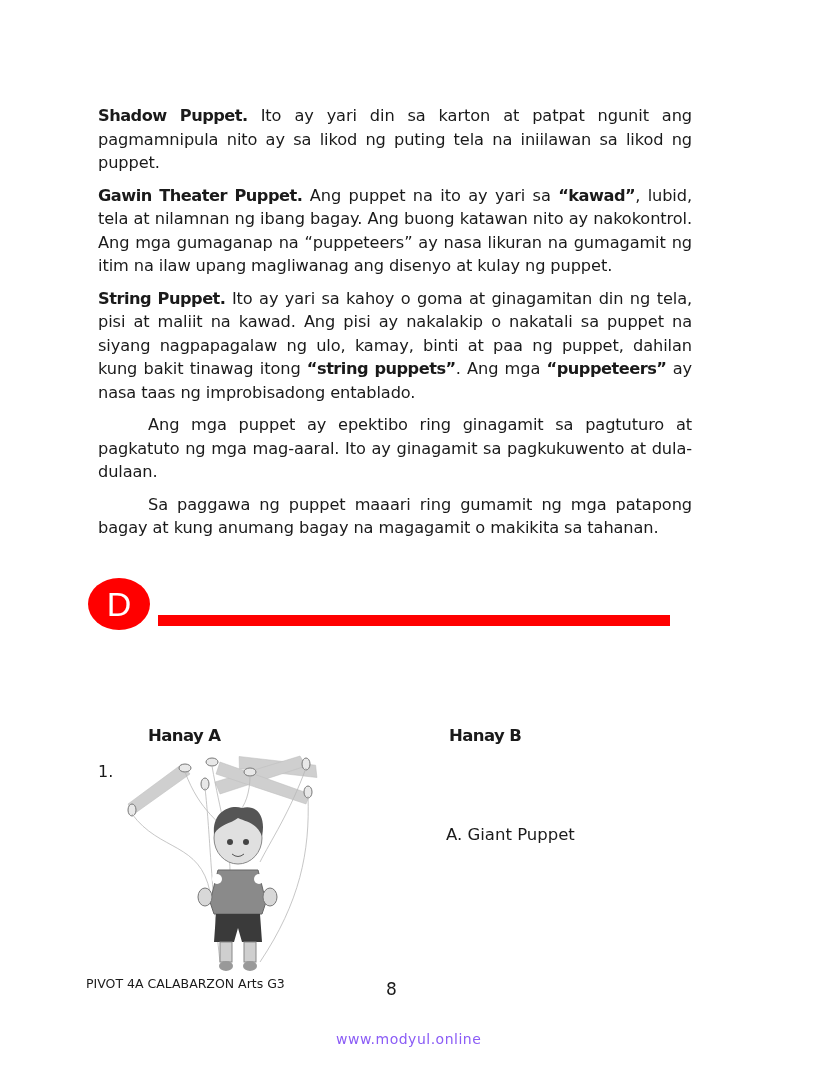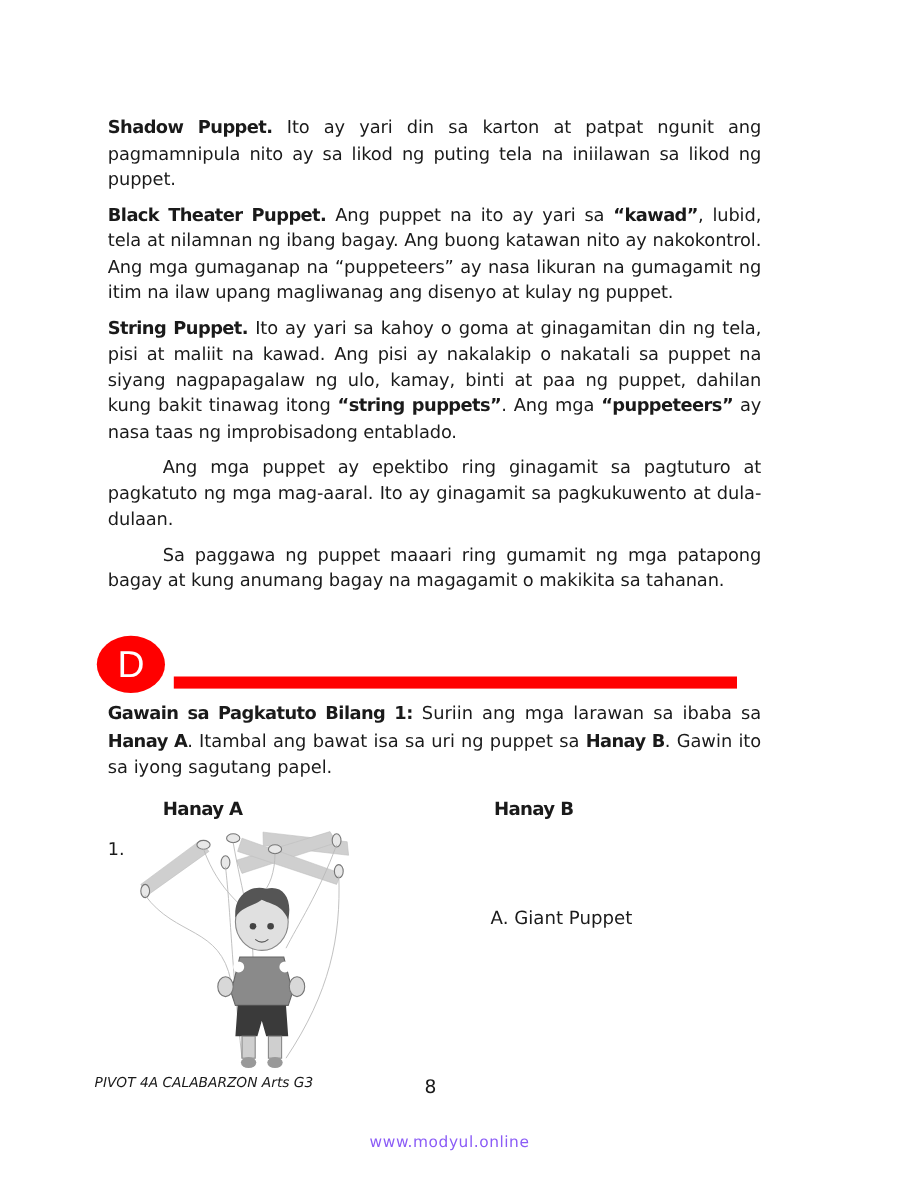--- a/index.html
+++ b/index.html
@@ -15,49 +15,46 @@
   .circle { position: absolute; left: 0; top: 0; width: 62px; height: 52px; border-radius: 50%;
             background: #ff0000; color: #fff; font-size: 34px; line-height: 52px; text-align: center;
             font-family: "Liberation Sans", sans-serif; }
   .bar { position: absolute; left: 70px; top: 37px; width: 512px; height: 11px; background: #ff0000; }
   .activity { position: absolute; left: 98px; top: 637px; width: 594px; }
   .activity p { margin: 0; font-size: 16.2px; line-height: 24.5px; text-align: justify; }
   .col-head { position: absolute; top: 726px; font-size: 16.5px; font-weight: bold; letter-spacing: -0.6px; }
   .item-num { position: absolute; left: 98px; top: 762px; font-size: 16px; }
   .puppet { position: absolute; left: 120px; top: 752px; width: 220px; height: 222px; }
   .answer { position: absolute; left: 446px; top: 825px; font-size: 16.5px; }
-  .footer-left { position: absolute; left: 86px; top: 976px; font-size: 12.5px; font-style: italic; }
+  .footer-left { position: absolute; left: 86px; top: 976px; font-size: 12.5px; }
   .page-num { position: absolute; left: 386px; top: 979px; font-size: 17px; }
   .watermark { position: absolute; left: 336px; top: 1031px; font-size: 14px; color: #8b5cf6; letter-spacing: 0.5px; }
 </style>
 </head>
 <body>
 
 <div class="page">
 
   <div class="content">
     <p class="para"><span class="b">Shadow Puppet.</span><span> Ito ay yari din sa karton at patpat ngunit ang pagmamnipula nito ay sa likod ng puting tela na iniilawan sa likod ng puppet.</span></p>
 
-    <p class="para"><span class="b">Black Theater Puppet.</span><span> Ang puppet na ito ay yari sa </span><span class="b">“kawad”</span><span>, lubid, tela at nilamnan ng ibang bagay. Ang buong katawan nito ay nakokontrol. Ang mga gumaganap na “puppeteers” ay nasa likuran na gumagamit ng itim na ilaw upang magliwanag ang disenyo at kulay ng puppet.</span></p>
+    <p class="para"><span class="b">Gawin Theater Puppet.</span><span> Ang puppet na ito ay yari sa </span><span class="b">“kawad”</span><span>, lubid, tela at nilamnan ng ibang bagay. Ang buong katawan nito ay nakokontrol. Ang mga gumaganap na “puppeteers” ay nasa likuran na gumagamit ng itim na ilaw upang magliwanag ang disenyo at kulay ng puppet.</span></p>
 
     <p class="para"><span class="b">String Puppet.</span><span> Ito ay yari sa kahoy o goma at ginagamitan din ng tela, pisi at maliit na kawad. Ang pisi ay nakalakip o nakatali sa puppet na siyang nagpapagalaw ng ulo, kamay, binti at paa ng puppet, dahilan kung bakit tinawag itong </span><span class="b">“string puppets”</span><span>. Ang mga </span><span class="b">“puppeteers”</span><span> ay nasa taas ng improbisadong  entablado.</span></p>
 
     <p class="para indent">Ang mga puppet ay epektibo ring ginagamit sa pagtuturo at pagkatuto ng mga mag-aaral. Ito ay ginagamit sa pagkukuwento at dula-dulaan.</p>
 
     <p class="para indent">Sa paggawa ng puppet maaari ring gumamit ng mga patapong bagay at kung anumang bagay na magagamit o makikita sa tahanan.</p>
   </div>
 
   <div class="section-head">
     <div class="circle">D</div>
     <div class="bar"></div>
   </div>
 
-  <div class="activity">
-    <p><span class="b">Gawain sa Pagkatuto Bilang 1:</span><span> Suriin ang mga larawan sa ibaba sa </span><span class="b">Hanay A</span><span>. Itambal ang bawat isa sa uri ng puppet sa </span><span class="b">Hanay B</span><span>. Gawin ito sa iyong sagutang papel.</span></p>
-  </div>
 
   <div class="col-head" style="left:148px;">Hanay A</div>
   <div class="col-head" style="left:449px;">Hanay B</div>
 
   <div class="item-num">1.</div>
 
   <svg class="puppet" viewBox="0 0 220 222">
 
     <g fill="#cfcfcf" stroke="#bdbdbd" stroke-width="0.5">
       <polygon points="8,52 62,12 70,22 14,62"></polygon>

